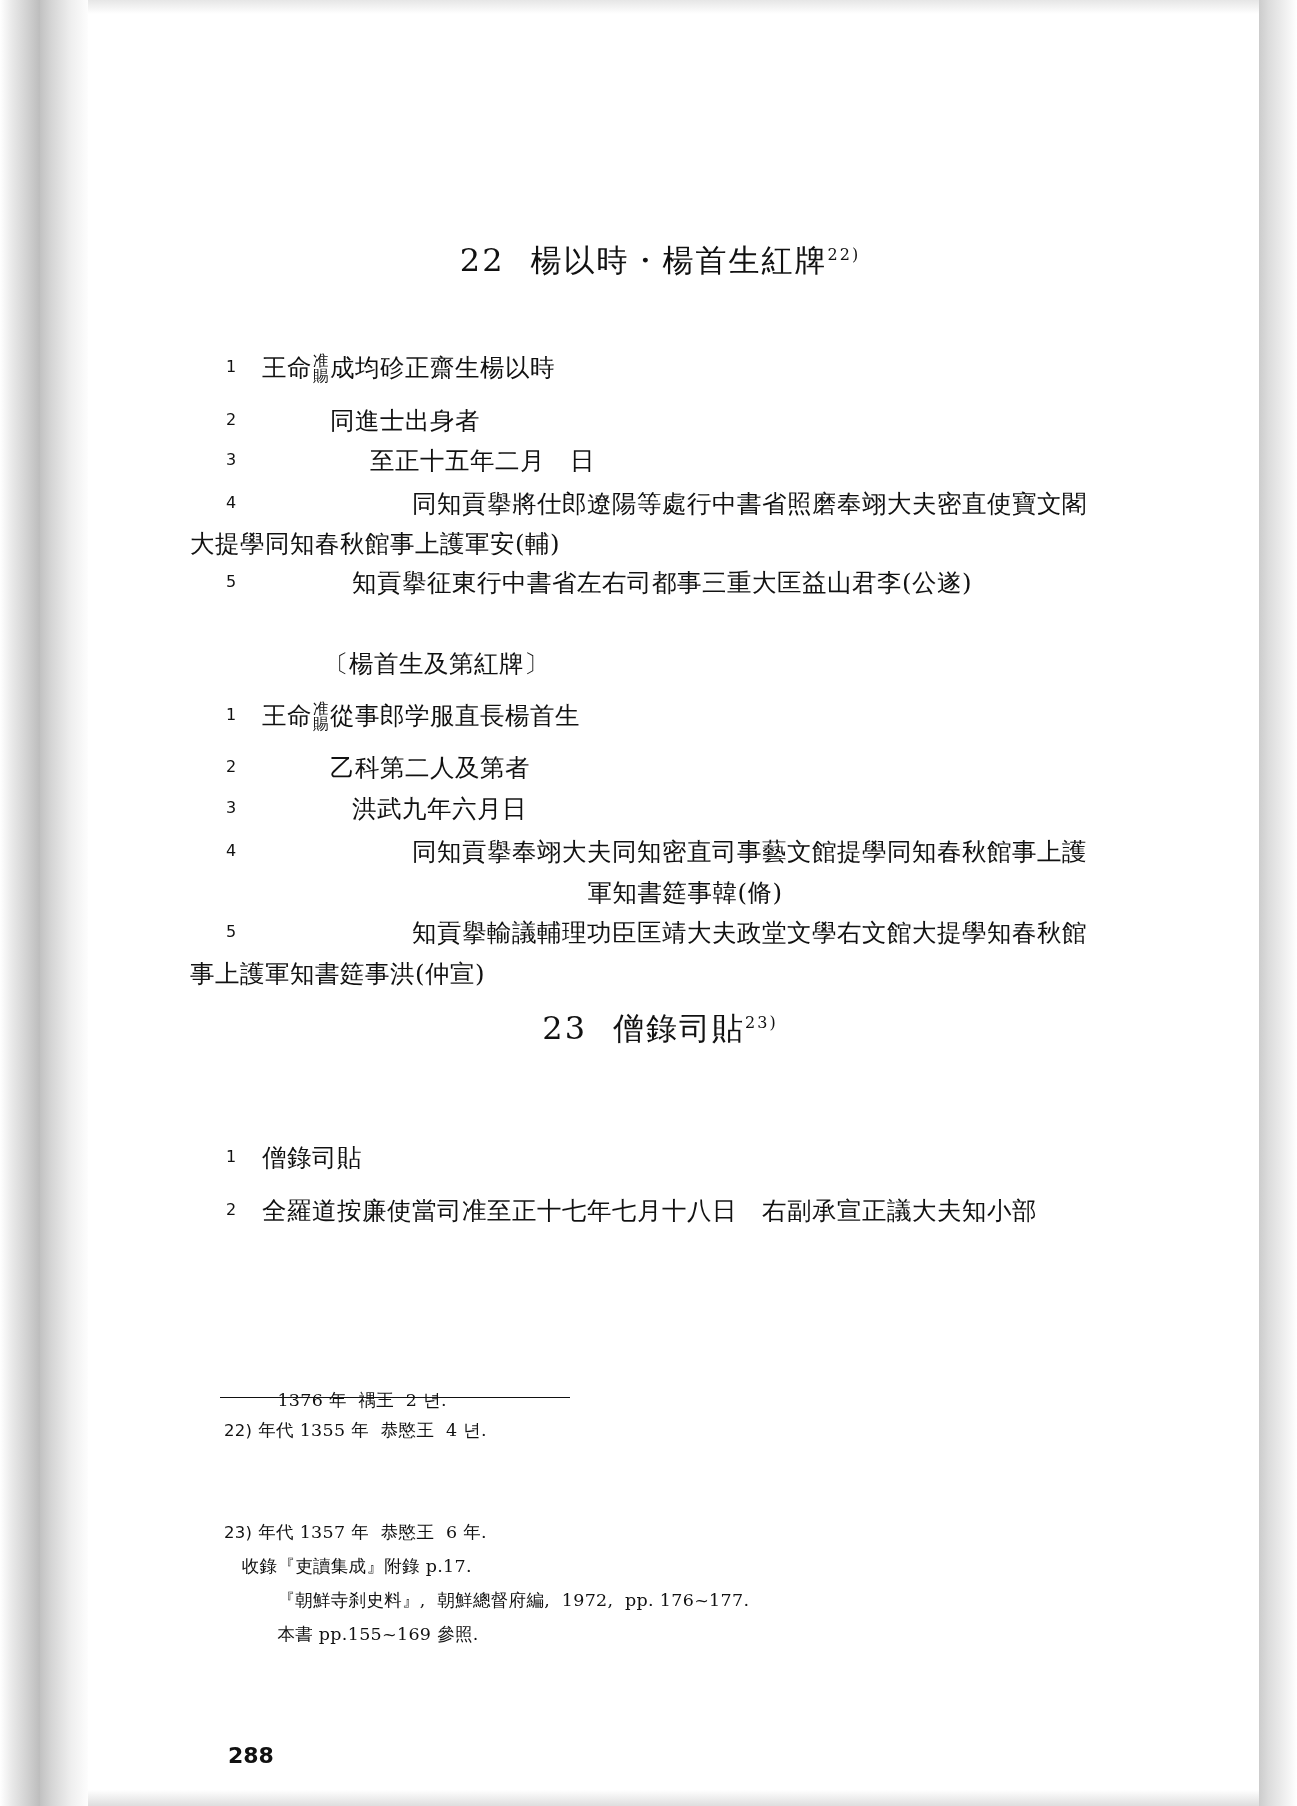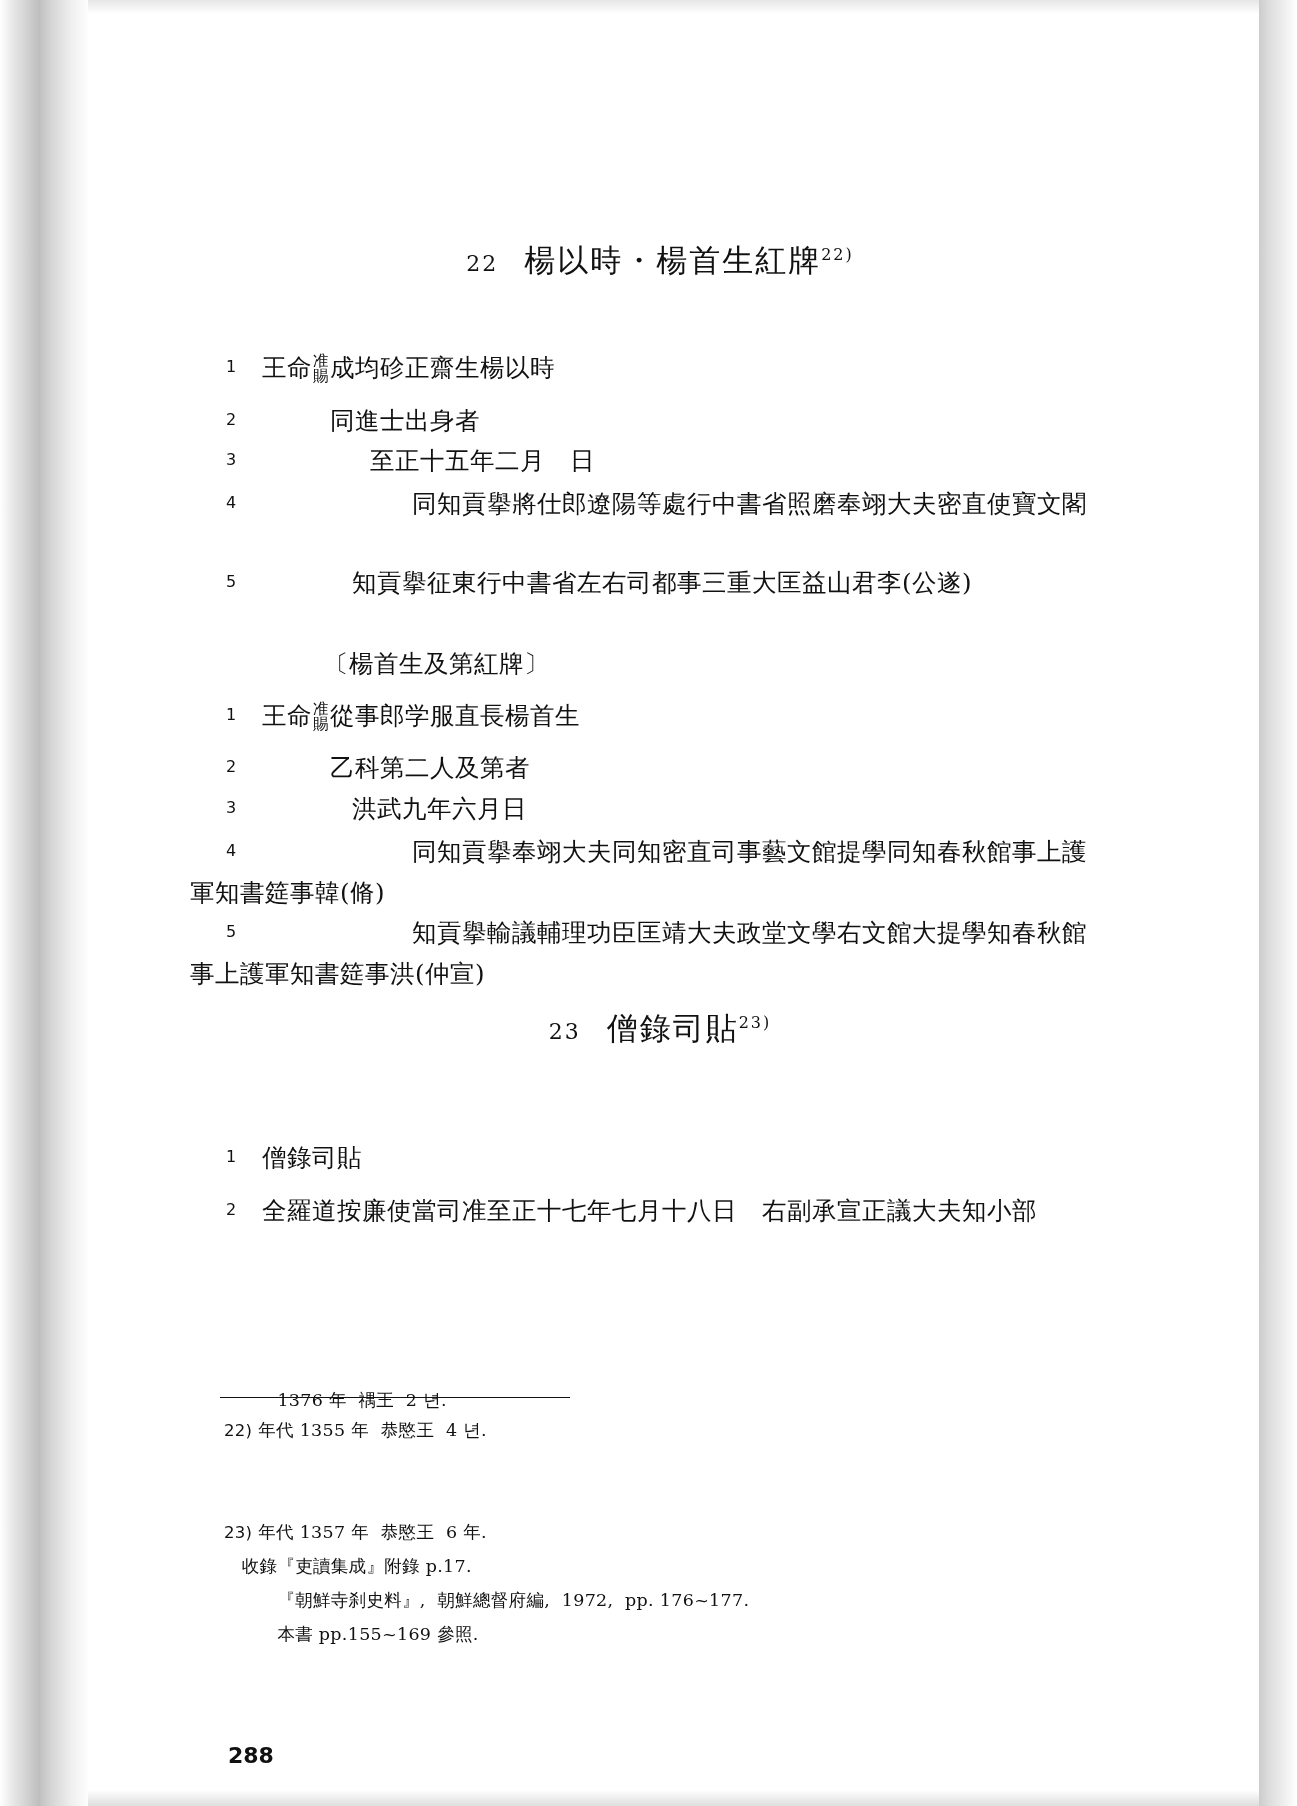--- a/index.html
+++ b/index.html
@@ -64,21 +64,21 @@
 
   .section-heading {
     text-align: center;
     font-size: 31px;
     letter-spacing: 2px;
     color: #111;
     font-weight: 500;
   }
   .section-heading .num {
     margin-right: 26px;
-    font-size: 22px;
+    font-size: 32px;
   }
   .section-heading sup {
     font-size: 16px;
     vertical-align: super;
   }
 
   #heading-22 { position: absolute; top: 240px; left: 0; width: 940px; }
   #heading-23 { position: absolute; top: 1008px; left: 0; width: 940px; }
 
   .line {
@@ -186,20 +186,21 @@
 
   <div class="line" style="top:445px;">
     <span class="lnum">3</span>
     <span class="ltext ind3">至正十五年二月　日</span>
   </div>
 
   <div class="line" style="top:488px;">
     <span class="lnum">4</span>
     <span class="ltext ind4">同知貢擧將仕郎遼陽等處行中書省照磨奉翊大夫密直使寶文閣</span>
   </div>
+  <div class="cont" style="top:527px;">大提學同知春秋館事上護軍安(輔)</div>
 
   <div class="line" style="top:567px;">
     <span class="lnum">5</span>
     <span class="ltext ind5">知貢擧征東行中書省左右司都事三重大匡益山君李(公遂)</span>
   </div>
 
   <div class="line" style="top:648px;">
     <span class="ltext ind-bracket">〔楊首生及第紅牌〕</span>
   </div>
 
@@ -215,21 +216,21 @@
 
   <div class="line" style="top:793px;">
     <span class="lnum">3</span>
     <span class="ltext ind5">洪武九年六月日</span>
   </div>
 
   <div class="line" style="top:836px;">
     <span class="lnum">4</span>
     <span class="ltext ind4">同知貢擧奉翊大夫同知密直司事藝文館提學同知春秋館事上護</span>
   </div>
-  <div class="cont" style="top:876px;">軍知書筵事韓(脩)</div>
+  <div class="cont" style="top:876px;text-align:center;">軍知書筵事韓(脩)</div>
 
   <div class="line" style="top:917px;">
     <span class="lnum">5</span>
     <span class="ltext ind4">知貢擧輸議輔理功臣匡靖大夫政堂文學右文館大提學知春秋館</span>
   </div>
   <div class="cont" style="top:957px;">事上護軍知書筵事洪(仲宣)</div>
 
   <div id="heading-23" class="section-heading">
     <span class="num">23</span><span>僧錄司貼</span><sup>23)</sup>
   </div>

